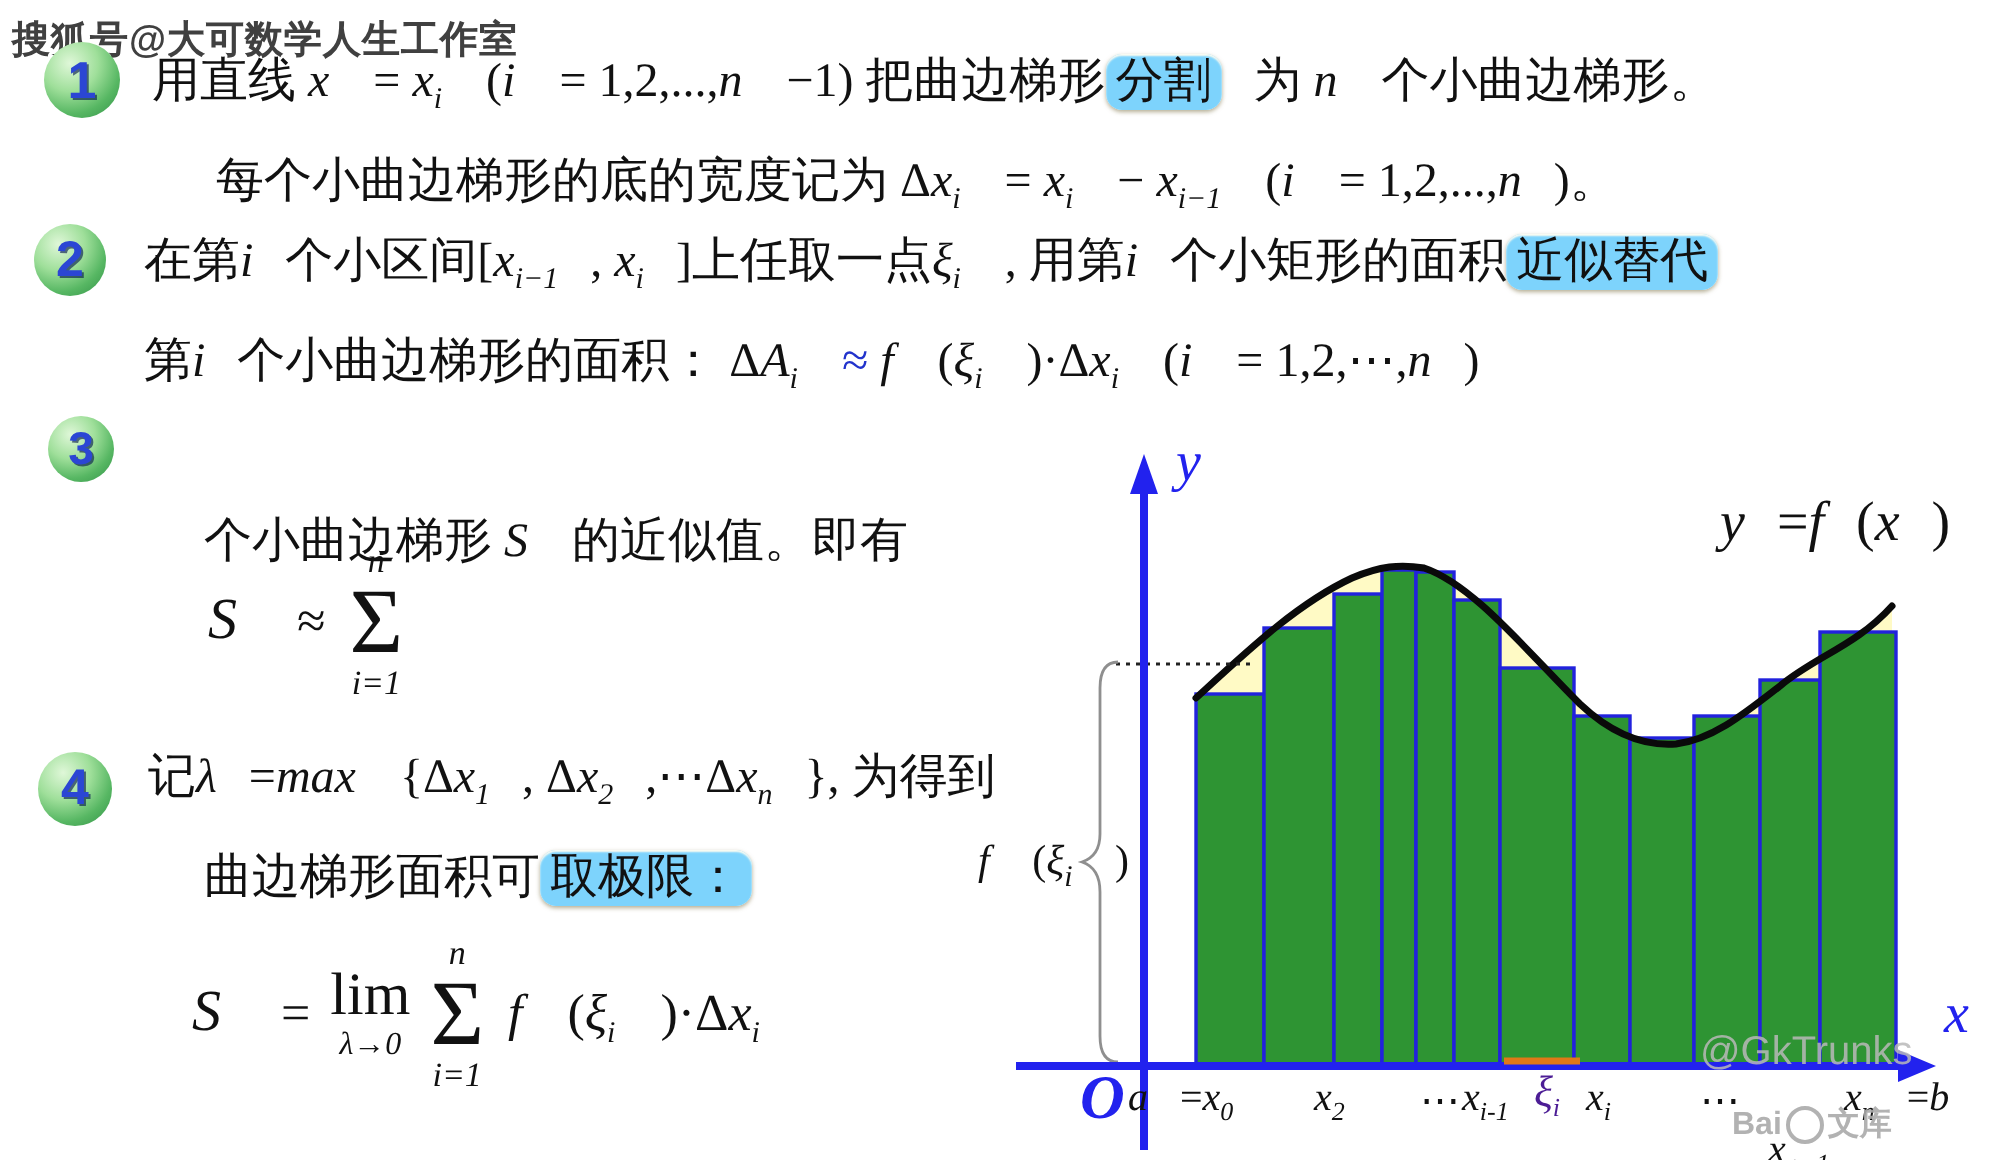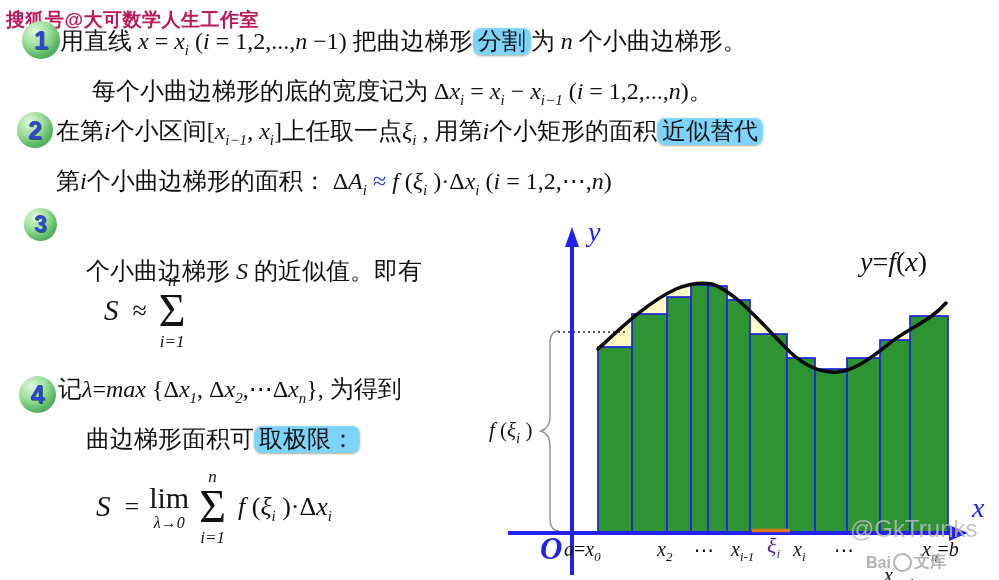--- a/index.html
+++ b/index.html
@@ -1,21 +1,21 @@
 <!DOCTYPE html>
 <html><head>
 <meta charset="utf-8">
 <style>
   html,body{margin:0;padding:0;background:#fff;}
   .slide{position:relative;width:999px;height:580px;background:#ffffff;overflow:hidden;
          font-family:"Liberation Serif","DejaVu Serif","DejaVu Sans",serif;color:#111;}
 
   
   .line{position:absolute;white-space:nowrap;font-size:24px;line-height:1.25;}
-  .t{font-style:normal;}
+  .t{font-style:normal;padding-left:16px;}
   .mi{font-family:"Liberation Serif","DejaVu Serif","DejaVu Sans",serif;font-style:italic;}
   sub.sb{font-size:15px;font-style:italic;vertical-align:-6px;line-height:0;}
   .hl{background:#7dd3fc;border-radius:8px;padding:1px 5px;box-shadow:0 1px 2px rgba(120,108,60,.55), inset 0 1px 1px #fffdf2;}
   .blue{color:#2233CC;}
 
   
   .badge{position:absolute;border-radius:50%;
     background:radial-gradient(circle at 34% 28%, #dff7d8 0%, #9fdf9a 38%, #57b763 68%, #2f8f44 100%);
     display:flex;align-items:center;justify-content:center;
     font-family:"Liberation Sans","DejaVu Sans",sans-serif;font-weight:bold;
@@ -39,23 +39,23 @@
   .axis-letter{color:#2222EE;font-style:italic;font-size:28px;}
   .origin{color:#2222EE;font-style:italic;font-size:31px;font-weight:bold;}
   .curvelabel{font-size:28px;}
   .fxi{font-size:21px;text-align:center;}
   .tick{position:absolute;font-size:20px;white-space:nowrap;}
   .tick sub.sb{font-size:13px;vertical-align:-5px;}
   .xi-orange{color:#4c1d95;font-size:22px;}
 
   
   .wm-top{position:absolute;left:6px;top:7px;font-family:"Liberation Sans","DejaVu Sans",sans-serif;
-          font-weight:bold;font-size:19px;color:#be185d;letter-spacing:.5px;}
+          font-weight:bold;font-size:19px;color:#404040;letter-spacing:.5px;}
   .wm-handle{position:absolute;left:850px;top:515px;font-family:"Liberation Sans","DejaVu Sans",sans-serif;
-          font-size:24px;color:rgba(185,185,185,.85);}
+          font-size:20px;color:rgba(185,185,185,.85);}
   .wm-logo{position:absolute;left:866px;top:552px;display:flex;align-items:center;gap:2px;
           font-family:"Liberation Sans","DejaVu Sans",sans-serif;font-weight:bold;font-size:16px;
           color:rgba(170,170,170,.9);text-align:right;}
   .logo-circle{width:15px;height:15px;border:2px solid rgba(170,170,170,.9);border-radius:50%;
           display:inline-block;}
   svg.diagram{position:absolute;left:0;top:0;}
 </style>
 </head>
 <body>
 

